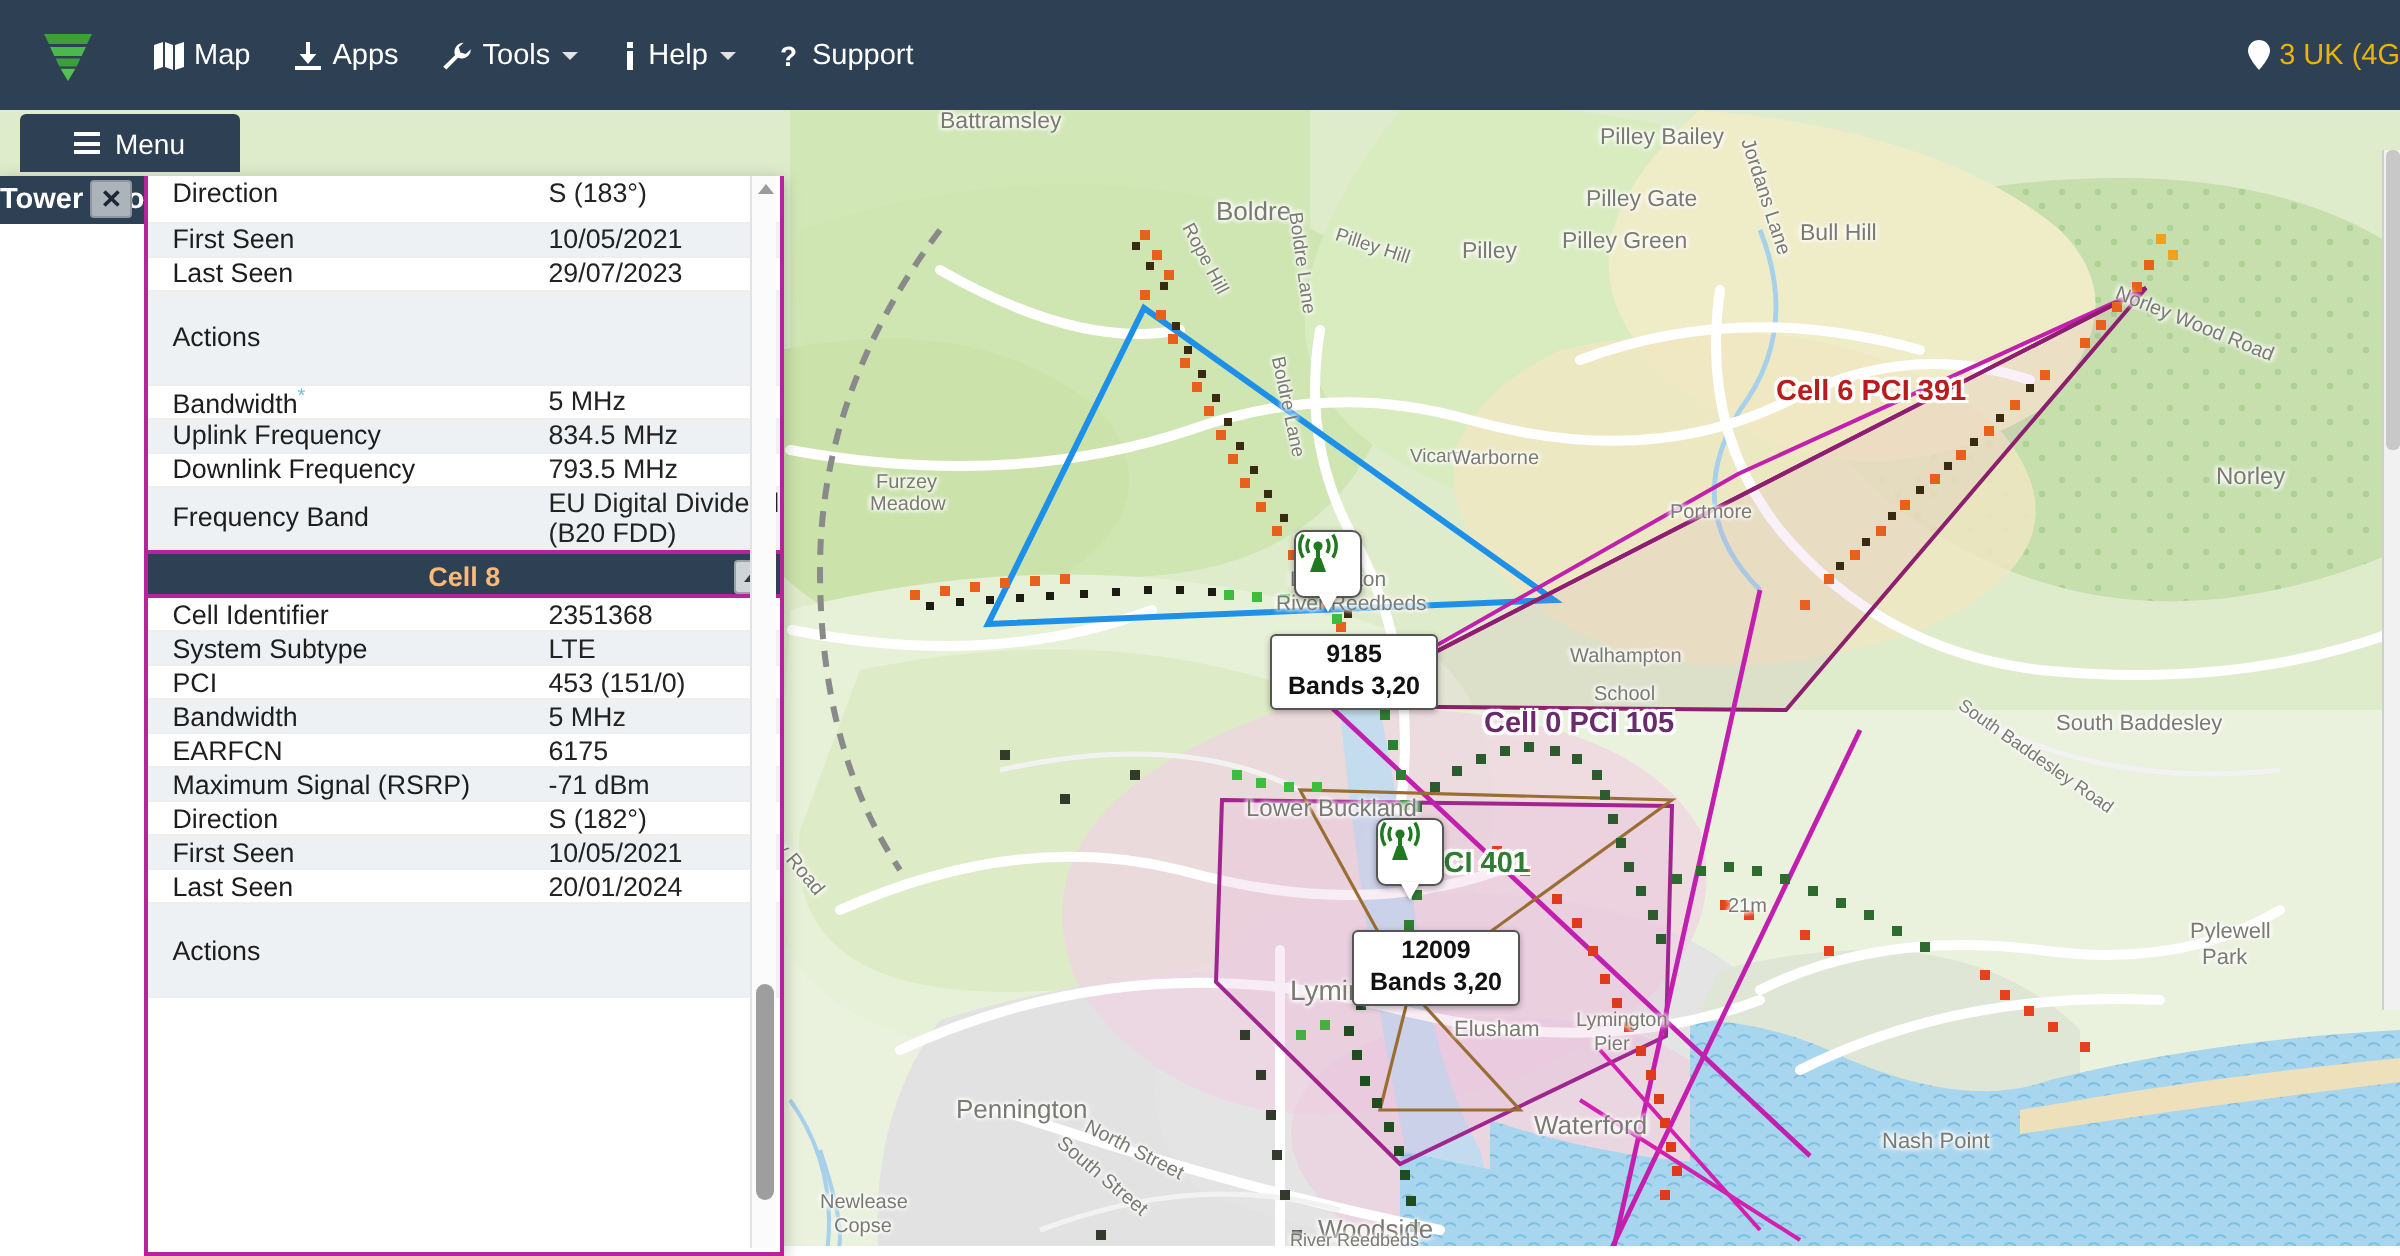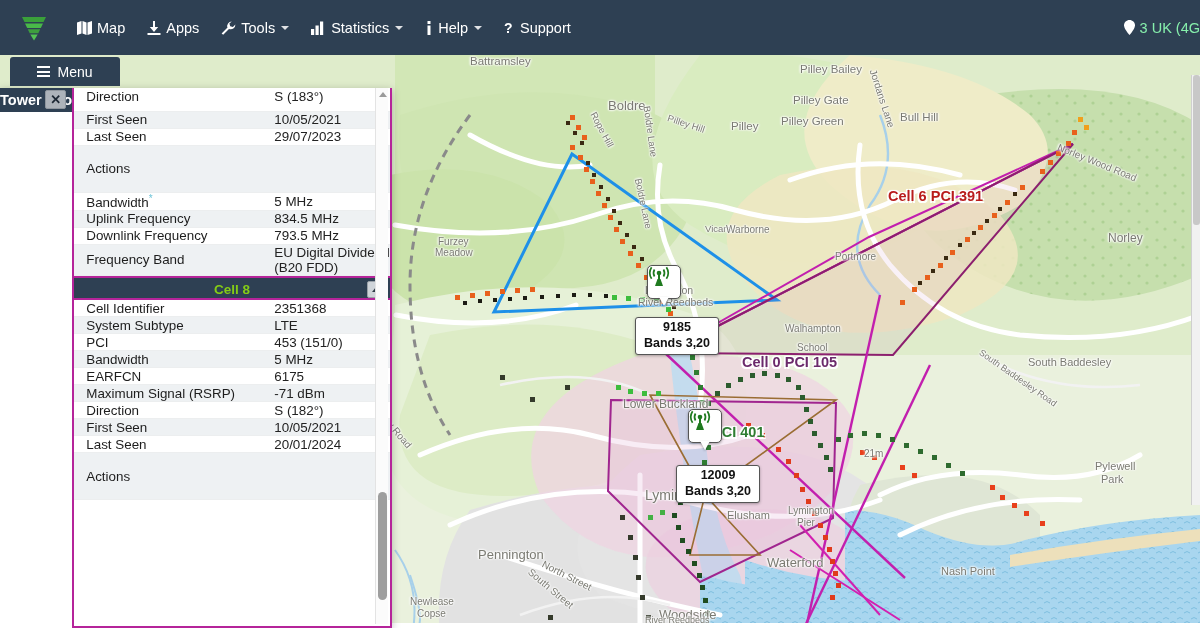--- a/index.html
+++ b/index.html
@@ -39,21 +39,21 @@
     width: 0; height: 0;
     border-left: 4px solid transparent;
     border-right: 4px solid transparent;
     border-top: 4px solid #ffffff;
     opacity: .85;
   }
   .nav-right {
     position: absolute; right: 0px; top: 0;
     height: 55px; display: flex; align-items: center;
     padding-right: 0px;
-    color: #86efac; font-size: 14.5px; white-space: nowrap;
+    color: #eab308; font-size: 14.5px; white-space: nowrap;
   }
   .nav-right .pin { margin-right: 5px; display: inline-flex; }
 
   
   .map {
     position: absolute; top: 55px; left: 0;
     width: 1200px; height: 568px;
     overflow: hidden;
     background: #e8f0d8;
   }
@@ -210,21 +210,21 @@
     color: #5cb88a;
     text-decoration: none;
     cursor: pointer;
   }
   .bullet { color: #333; margin-right: 6px; font-size: 14px; }
   .actions-inner { padding-left: 10px; }
 
   .section-header {
     position: relative;
     background: #2e4053;
-    color: #84cc16;
+    color: #fdba74;
     font-size: 13.5px;
     font-weight: bold;
     text-align: center;
     height: 24px;
     line-height: 24px;
     border-top: 2px solid #b5249a;
     border-bottom: 2px solid #b5249a;
   }
   .section-toggle {
     position: absolute; right: 5px; top: 3px;
@@ -308,31 +308,20 @@
       <div class="nav-item">
         <span class="ni-ico">
           <svg width="15" height="14" viewBox="0 0 15 14">
               <path d="M10.8 0.4 a4.6 4.6 0 0 0-4.3 6.2 L0.6 12.4 l1.6 1.4 L8 7.9 A4.6 4.6 0 0 0 14.4 3.6 L11.9 6 L9.2 5.2 L8.4 2.6 Z" fill="#fff"></path>
             </svg>
         </span>
         <span>Tools</span>
         <span class="caret"></span>
       </div>
 
-      <div class="nav-item">
-        <span class="ni-ico">
-          <svg width="15" height="14" viewBox="0 0 15 14">
-              <rect x="0" y="8" width="3.2" height="6" fill="#fff"></rect>
-              <rect x="4.5" y="4.5" width="3.2" height="9.5" fill="#fff"></rect>
-              <rect x="9" y="0.5" width="3.2" height="13.5" fill="#fff"></rect>
-            </svg>
-        </span>
-        <span>Statistics</span>
-        <span class="caret"></span>
-      </div>
 
       <div class="nav-item">
         <span class="ni-ico">
           <svg width="8" height="14" viewBox="0 0 8 14">
               <rect x="2.5" y="0" width="3" height="3" fill="#fff"></rect>
               <rect x="2.5" y="4.5" width="3" height="9.5" fill="#fff"></rect>
             </svg>
         </span>
         <span>Help</span>
         <span class="caret"></span>

